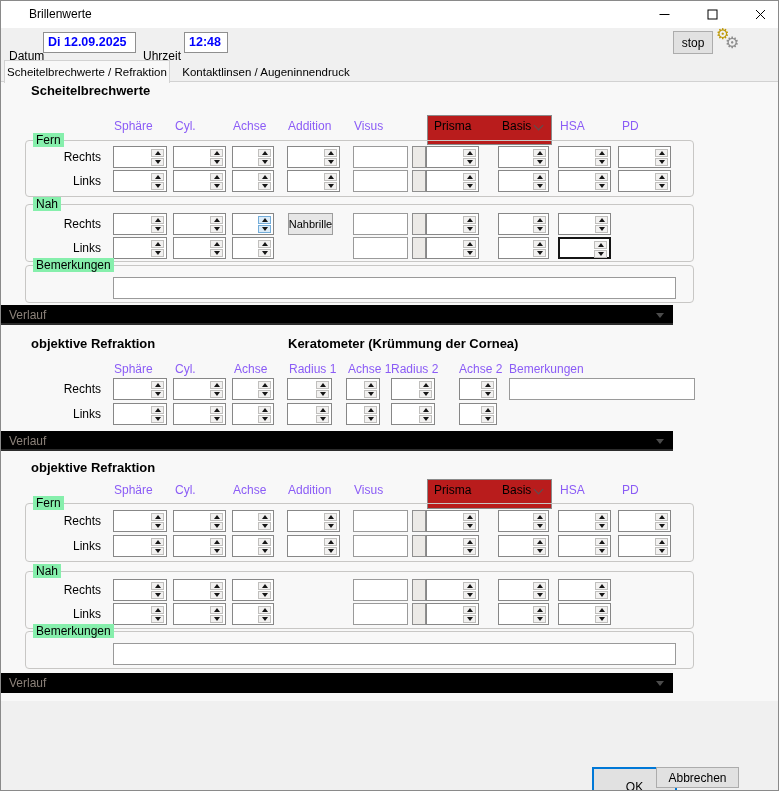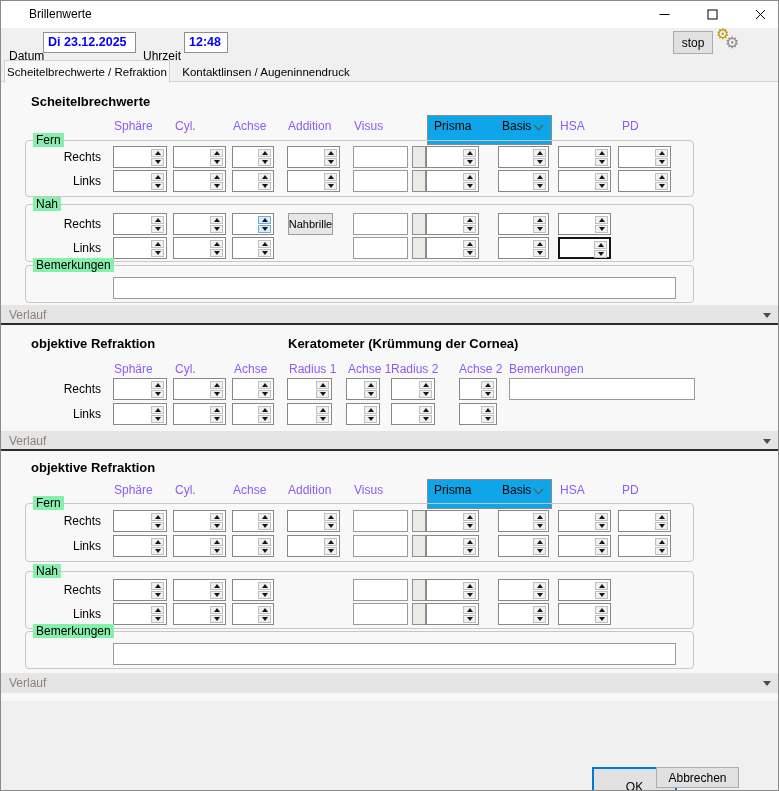--- a/index.html
+++ b/index.html
@@ -61,27 +61,27 @@
           font-family:"Liberation Sans",sans-serif;font-size:12px;padding:0 3px}
   
   .cSph{left:112px;width:54px}.cCyl{left:172px;width:53px}.cAch{left:231px;width:42px}
   .cAdd{left:286px;width:53px}.cVis{left:352px;width:55px;top:0}
   .cPri{left:425px;width:53px}.cBas{left:497px;width:51px}.cHsa{left:557px;width:53px}.cPd{left:617px;width:53px}
   
   .oSph{left:112px;width:54px}.oCyl{left:172px;width:53px}.oAch{left:231px;width:42px}
   .oR1{left:286px;width:45px}.oA1{left:345px;width:34px}.oR2{left:390px;width:44px}.oA2{left:458px;width:38px}
   .oBem{left:508px;width:186px;top:0}
   
-  .combo{position:absolute;left:426px;width:125px;height:30px;background:#0ea5e9;border:1px solid #8a8a8a;box-sizing:border-box}
+  .combo{position:absolute;left:426px;width:125px;height:30px;background:#b91c1c;border:1px solid #8a8a8a;box-sizing:border-box}
   .combo .p1{position:absolute;left:6px;top:3px}
   .combo .p2{position:absolute;left:74px;top:3px}
   .chev{position:absolute;right:9px;top:6px;width:6px;height:6px;border-right:1.4px solid #555;
         border-bottom:1.4px solid #555;transform:rotate(45deg)}
   
-  .vbar{position:absolute;left:0;width:779px;height:20px;background:#e5e5e5;box-sizing:border-box}
+  .vbar{position:absolute;left:0;width:672px;height:20px;background:#000000;box-sizing:border-box}
   .vbar.line{border-bottom:2px solid #2c2c2c}
   .vtext{position:absolute;left:8px;top:3px;color:#8b8179}
   .vtri{position:absolute;right:9px;top:8px;width:0;height:0;border-left:4px solid transparent;
         border-right:4px solid transparent;border-top:5px solid #4c4c4c}
   
   .nahbrille{left:287px;top:0;width:45px;height:22px;font-size:11px;background:#e6e6e6;border-color:#9d9d9d}
   #btn-ok{left:591px;top:766px;width:85px;height:39px;border:2px solid #0078d7}
   #btn-cancel{left:655px;top:766px;width:83px;height:21px}
 </style>
 </head>
@@ -107,34 +107,34 @@
       </svg>
   </div>
   <div class="cap" style="left:742px">
     <svg width="11" height="11">
         <line x1="1" y1="1" x2="10" y2="10" stroke="#000" stroke-width="1"></line>
         <line x1="10" y1="1" x2="1" y2="10" stroke="#000" stroke-width="1"></line>
       </svg>
   </div>
 
   <div class="tlabel" style="left:8px"><span>D</span><u>a</u><span>tum</span></div>
-  <div class="valuebox" style="left:42px;width:93px">Di 23.12.2025</div>
+  <div class="valuebox" style="left:42px;width:93px">Di 12.09.2025</div>
   <div class="tlabel" style="left:142px"><span>Uhr</span><u>z</u><span>eit</span></div>
   <div class="valuebox" style="left:183px;width:44px">12:48</div>
 
   <div class="btn" id="btn-stop">stop</div>
   <div class="gears">
     <span class="g-gold">⚙</span>
     <span class="g-gray">⚙</span>
   </div>
 
   <div class="tab" id="tab-active">Scheitelbrechwerte / Refraktion</div>
   <div class="tab" id="tab-inactive">Kontaktlinsen / Augeninnendruck</div>
 
-  <div class="h1" style="left:30px;top:93px">Scheitelbrechwerte</div>
+  <div class="h1" style="left:30px;top:82px">Scheitelbrechwerte</div>
 
   <div class="hdr" style="left:113px;top:118px">Sphäre</div>
   <div class="hdr" style="left:174px;top:118px">Cyl.</div>
   <div class="hdr" style="left:232px;top:118px">Achse</div>
   <div class="hdr" style="left:287px;top:118px">Addition</div>
   <div class="hdr" style="left:353px;top:118px">Visus</div>
   <div class="combo" style="top:114px">
     <span class="p1">Prisma</span>
     <span class="p2">Basis</span>
     <span class="chev"></span>

